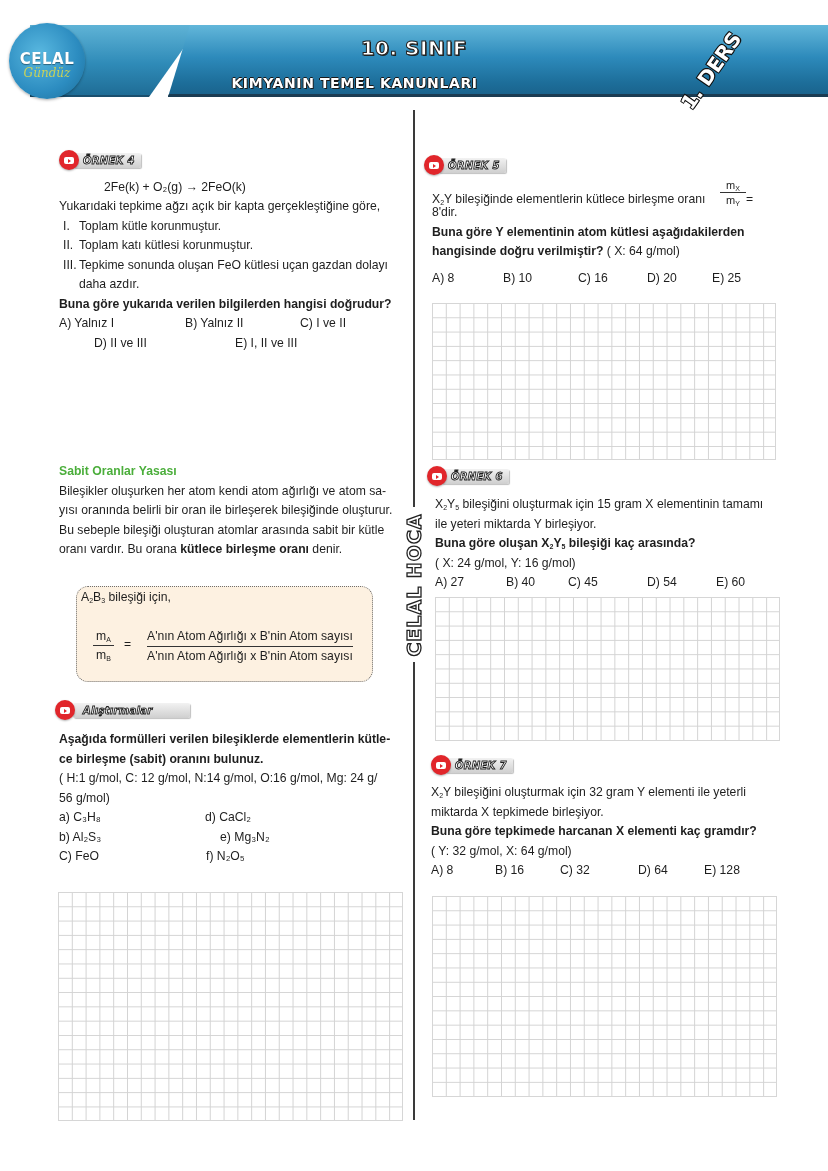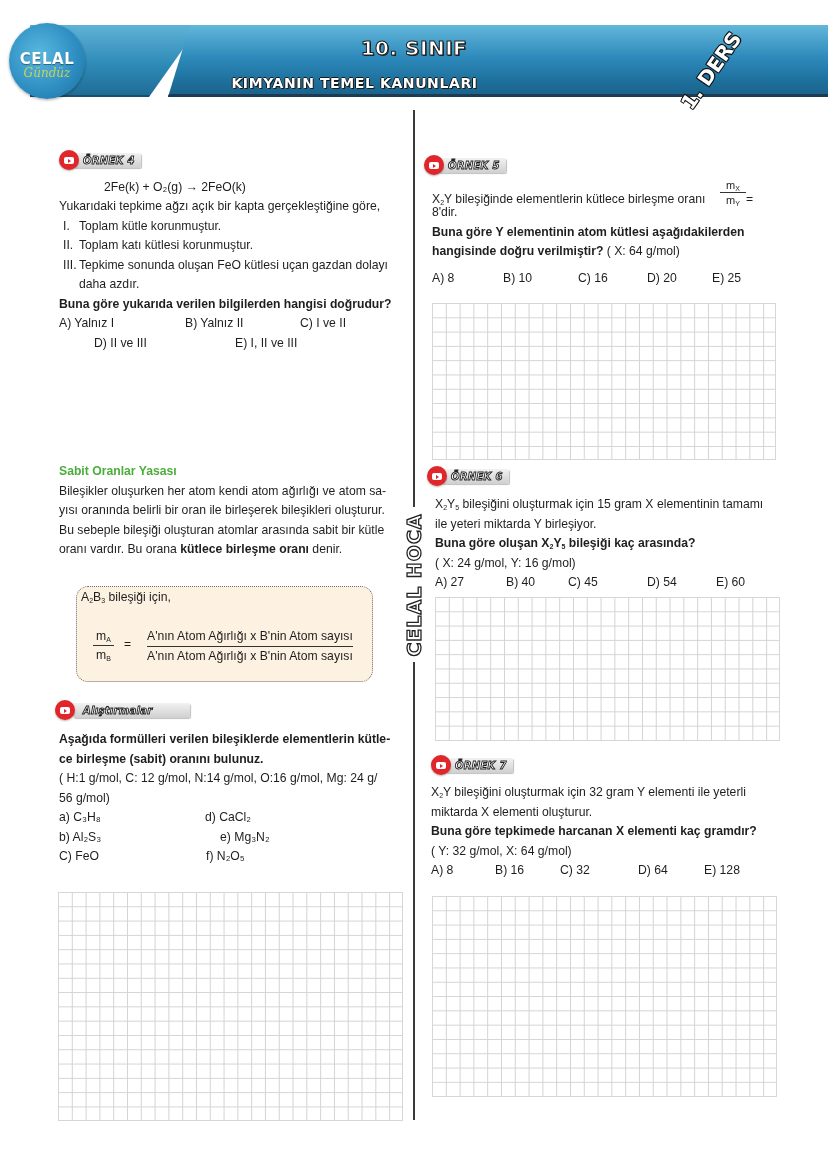--- a/index.html
+++ b/index.html
@@ -132,21 +132,21 @@
   </div>
   <div class="opts">
     <span style="left:35px;">D) II ve III</span>
     <span style="left:176px;">E) I, II ve III</span>
   </div>
 </div>
 
 <div class="block" style="left:59px; top:462px; width:345px;">
   <div class="green">Sabit Oranlar Yasası</div>
   <div>Bileşikler oluşurken her atom kendi atom ağırlığı ve atom sa-</div>
-  <div>yısı oranında belirli bir oran ile birleşerek bileşikleri oluşturur.</div>
+  <div>yısı oranında belirli bir oran ile birleşerek bileşiğinde oluşturur.</div>
   <div>Bu sebeple bileşiği oluşturan atomlar arasında sabit bir kütle</div>
   <div><span>oranı vardır. Bu orana </span><span class="b">kütlece birleşme oranı</span><span> denir.</span></div>
 </div>
 
 <div class="fbox">
   <div class="intro"><span>A</span><sub>2</sub><span>B</span><sub>3</sub><span> bileşiği için,</span></div>
   <div class="lhs">
     <div class="t"><span>m</span><sub>A</sub></div>
     <div><span>m</span><sub>B</sub></div>
   </div>
@@ -233,21 +233,21 @@
 <div class="grid" style="left:435px; top:597px; width:345px; height:144px;"></div>
 
 <div class="badge" style="left:431px; top:755px;">
   <div class="yt"></div>
   <div class="tag">
       <span>ÖRNEK 7</span>
     </div>
 </div>
 <div class="block" style="left:431px; top:783px; width:350px;">
   <div><span>X</span><sub>2</sub><span>Y</span> <span>bileşiğini oluşturmak için 32 gram Y elementi ile yeterli</span></div>
-  <div>miktarda X elementi oluşturur.</div>
+  <div>miktarda X tepkimede birleşiyor.</div>
   <div class="b">Buna göre tepkimede harcanan X elementi kaç gramdır?</div>
   <div>( Y: 32 g/mol, X: 64 g/mol)</div>
   <div class="opts">
     <span style="left:0;">A) 8</span>
     <span style="left:64px;">B) 16</span>
     <span style="left:129px;">C) 32</span>
     <span style="left:207px;">D) 64</span>
     <span style="left:273px;">E) 128</span>
   </div>
 </div>

